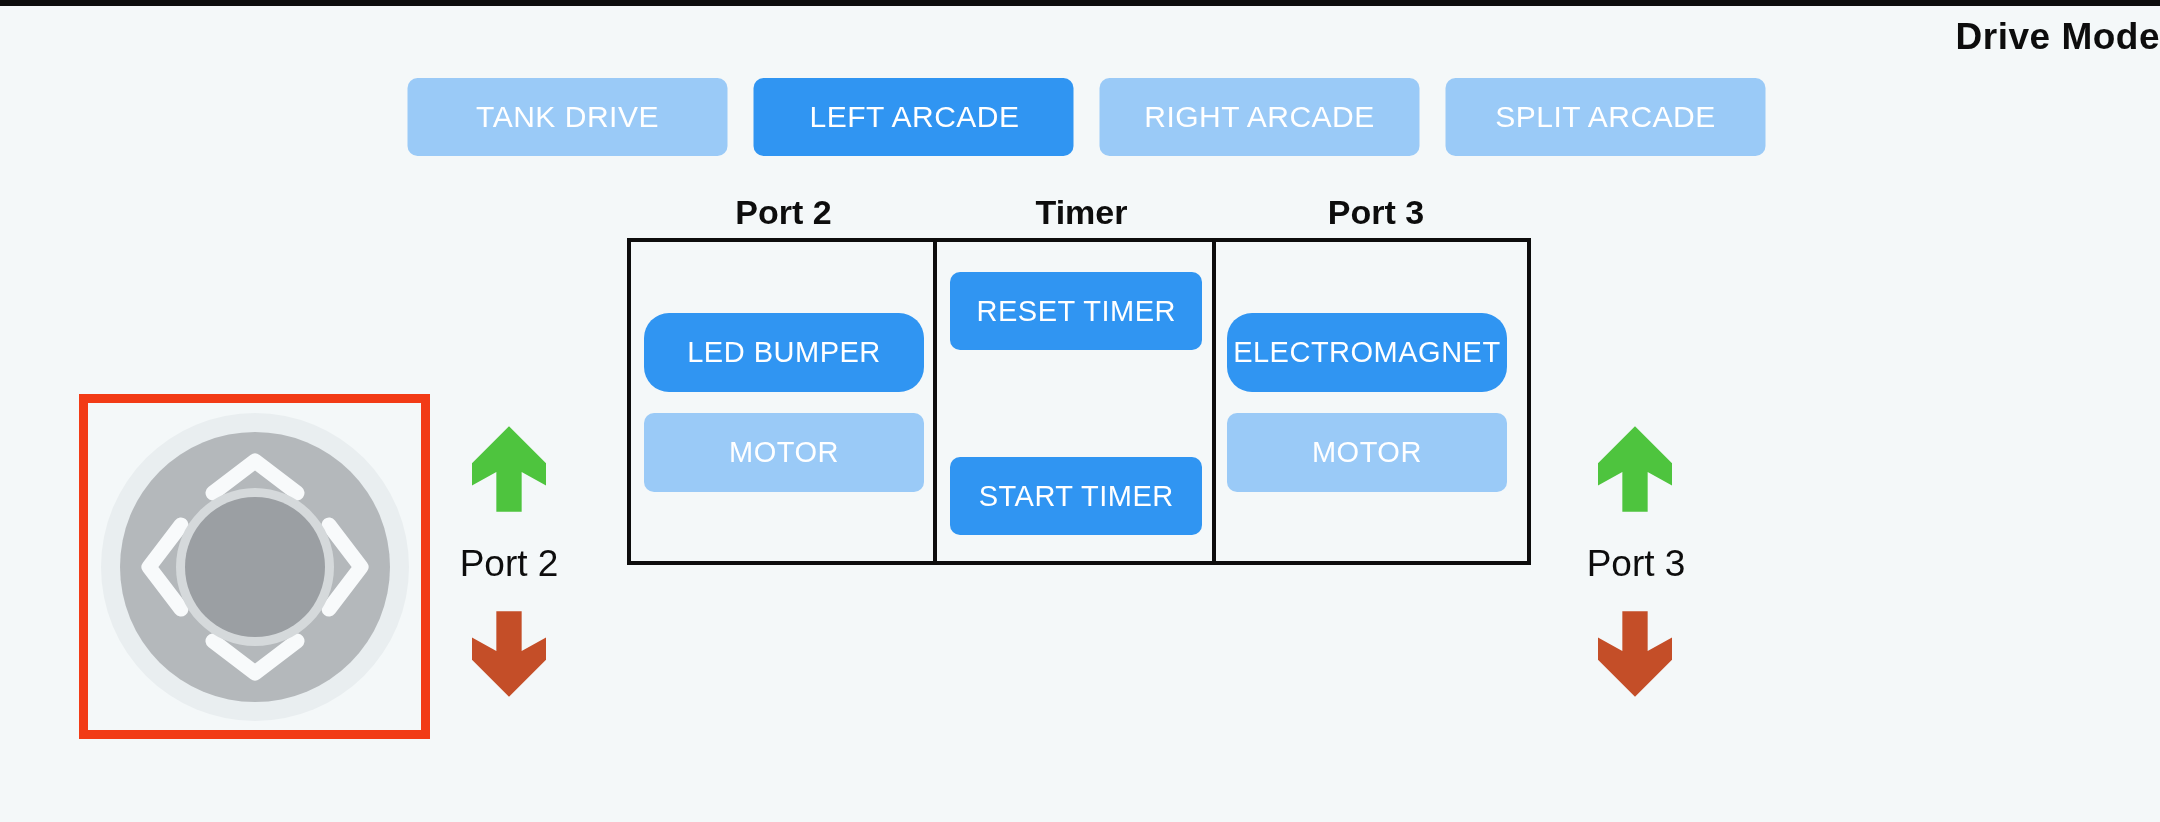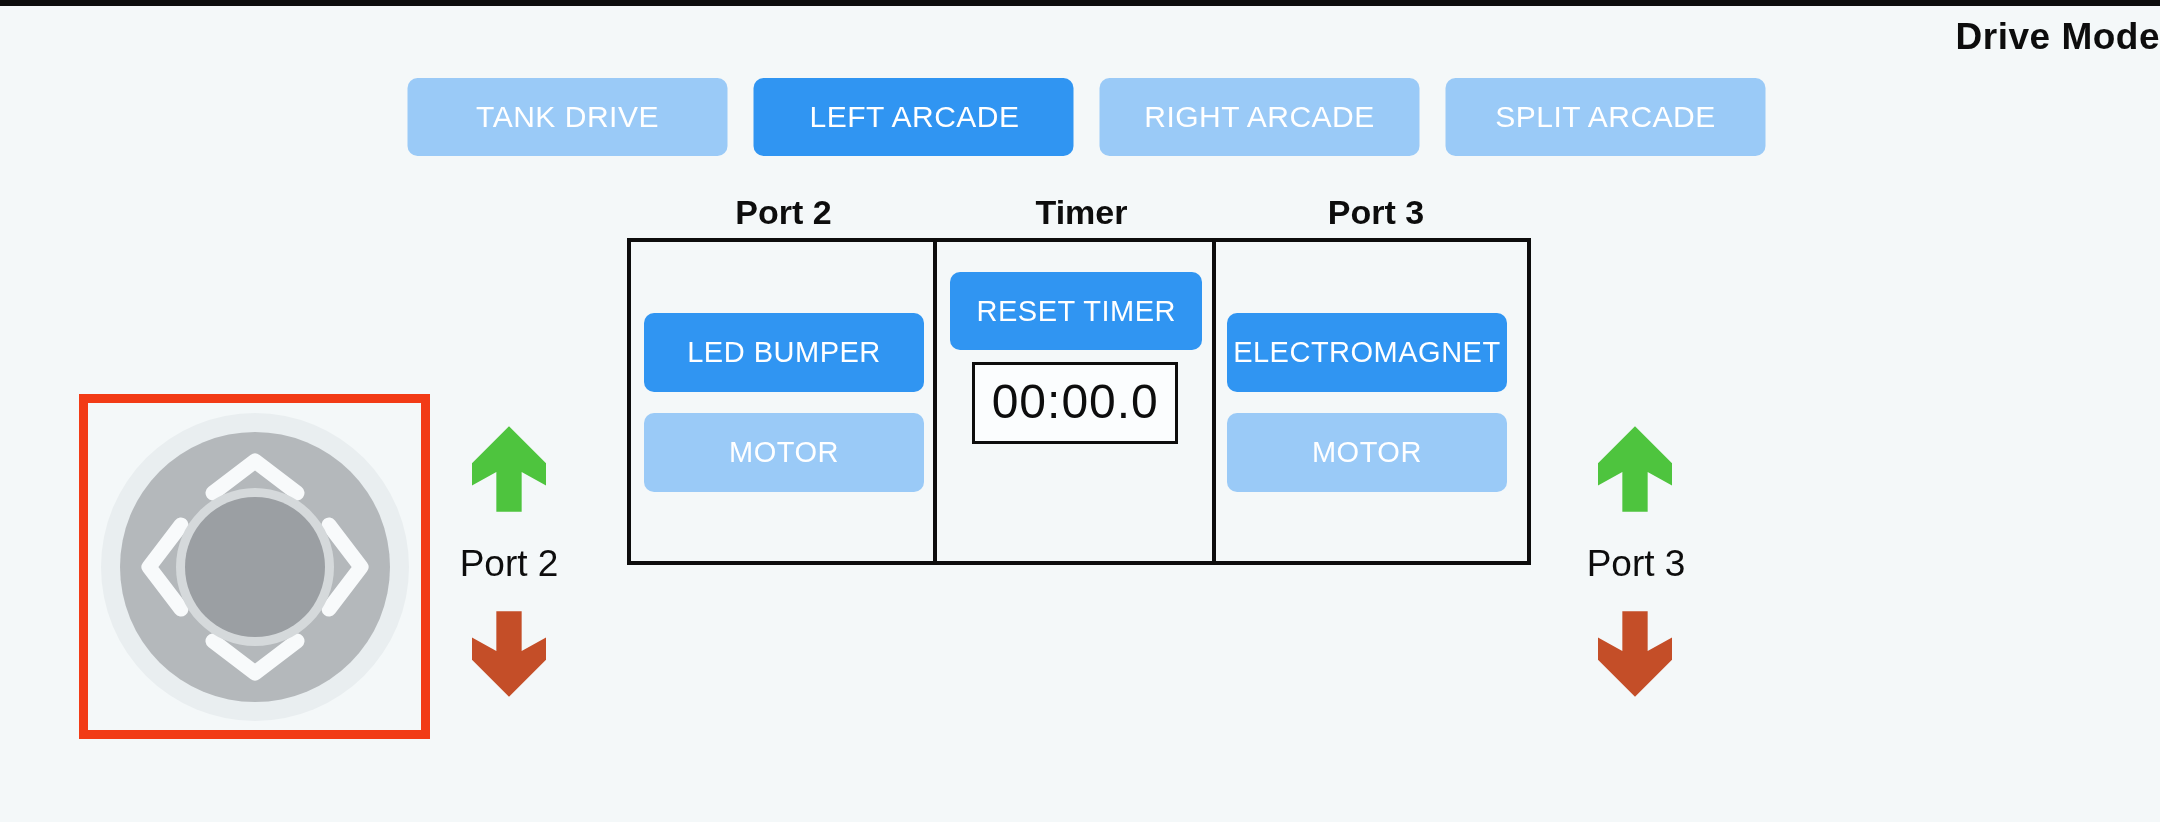--- a/index.html
+++ b/index.html
@@ -63,21 +63,21 @@
   .ctl {
     position: absolute; border: none; border-radius: 10px;
     color: #ffffff; font-size: 29px; letter-spacing: 0.5px;
   }
   .ctl.on  { background: var(--accent, #3095f2); }
   .ctl.off { background: var(--inactive, #9acaf7); }
 
   .cell-p2 .ctl, .cell-p3 .ctl { width: 280px; height: 79px; }
   .cell-p2 .ctl { left: 13px; }
   .cell-p3 .ctl { left: 11px; }
-  .ctl.row1 { top: 71px; }
+  .ctl.row1 { top: 71px; border-radius: 25px; }
   .ctl.row2 { top: 171px; }
 
   .cell-tm .ctl { width: 252px; height: 78px; left: 13px; }
   .ctl.tm-top { top: 30px; }
   .ctl.tm-bot { top: 215px; }
 
   .timer-display {
     position: absolute; left: 35px; top: 120px;
     width: 206px; height: 82px;
     background: #fbfdfe;
@@ -130,21 +130,21 @@
   <div class="col-header hdr-tm">Timer</div>
   <div class="col-header hdr-p3">Port 3</div>
 
   <div class="panel">
     <div class="cell cell-p2">
       <button class="ctl on row1">LED BUMPER</button>
       <button class="ctl off row2">MOTOR</button>
     </div>
     <div class="cell cell-tm">
       <button class="ctl on tm-top">RESET TIMER</button>
-      <div class="timer-display">00:00.0</div>
+      <button class="ctl on tm-bot">START TIMER</button>
     </div>
     <div class="cell cell-p3">
       <button class="ctl on row1">ELECTROMAGNET</button>
       <button class="ctl off row2">MOTOR</button>
     </div>
   </div>
 
   <div class="joystick-box">
     <svg width="320" height="320" viewBox="0 0 320 320">
       <circle cx="160" cy="160" r="154" fill="#e9eef0"></circle>

